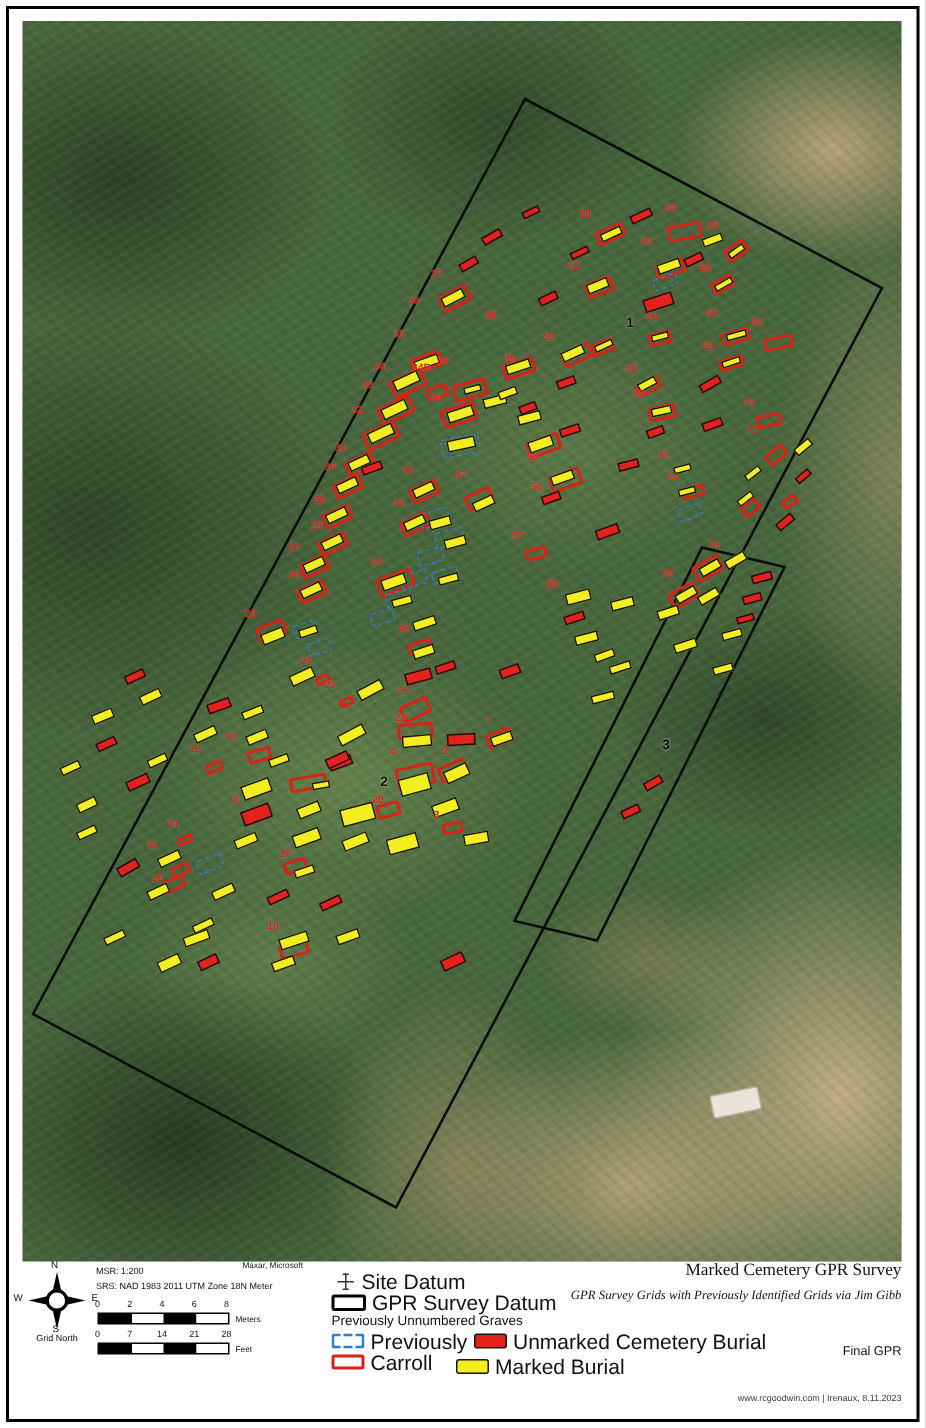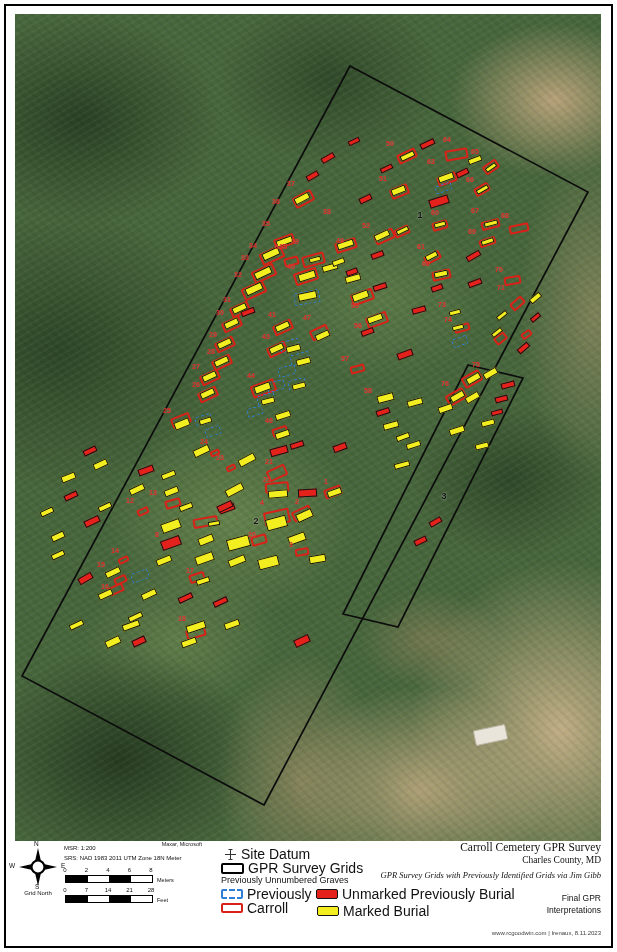--- a/index.html
+++ b/index.html
@@ -71,21 +71,21 @@
   .sw.grid{border:2.5px solid #000;background:#fff;}
   .sw.dash{border:2px dashed #2e7ed8;background:#fff;width:22px;height:10px;}
   .sw.numb{border:2.5px solid #da2118;background:#fff;width:22px;height:10px;}
   .sw.red{background:#e4211b;border:1.5px solid #141414;width:22px;height:10px;}
   .sw.yel{background:#f2ee20;border:1.5px solid #141414;width:22px;height:10px;}
 
   .titleblock{position:absolute;right:16px;top:0;width:320px;text-align:right;color:#111;}
   .tb1{font-family:"Liberation Serif",serif;font-size:11.5px;}
   .tb2{font-family:"Liberation Serif",serif;font-size:9.5px;margin-top:2px;}
   .tb3{font-family:"Liberation Serif",serif;font-style:italic;font-size:8.5px;margin-top:5px;width:360px;margin-left:-40px;}
-  .tb4{font-size:8.5px;margin-top:13px;}
+  .tb4{font-size:8.5px;margin-top:27px;}
   .tb5{font-size:8.5px;margin-top:2px;}
   .credits{position:absolute;right:16px;top:89px;font-size:6px;color:#3c3c3c;}
 </style>
 </head>
 <body>
 
 <div class="page">
   <div class="outer-border"></div>
 
   <div class="imagery">
@@ -442,43 +442,41 @@
         <svg width="13" height="13" viewBox="0 0 13 13">
           <line x1="6.5" y1="1" x2="6.5" y2="12" stroke="#333" stroke-width="1"></line>
           <line x1="1" y1="6.5" x2="12" y2="6.5" stroke="#333" stroke-width="1"></line>
           <line x1="4.5" y1="1.5" x2="8.5" y2="1.5" stroke="#333" stroke-width="1"></line>
           <line x1="4.5" y1="11.5" x2="8.5" y2="11.5" stroke="#333" stroke-width="1"></line>
         </svg>
         <span class="leg-text">Site Datum</span>
       </div>
       <div class="leg-row" style="left:3px;top:17px">
         <span class="sw grid"></span>
-        <span class="leg-text">GPR Survey Grids</span>
+        <span class="leg-text">GPR Survey Datum</span>
       </div>
       <div class="leg-header" style="position:absolute;left:3px;top:32px">Previously Unnumbered Graves</div>
       <div class="leg-row" style="left:3px;top:43px">
         <span class="sw dash"></span>
         <span class="leg-text">Previously</span>
       </div>
       <div class="leg-row" style="left:3px;top:57px">
         <span class="sw numb"></span>
         <span class="leg-text">Carroll</span>
       </div>
       <div class="leg-row" style="left:98px;top:43px">
         <span class="sw red"></span>
-        <span class="leg-text">Unmarked Previously Burial</span>
-      </div>
-      <div class="leg-row" style="left:99px;top:60px">
+        <span class="leg-text">Unmarked Cemetery Burial</span>
+      </div>
+      <div class="leg-row" style="left:86px;top:60px">
         <span class="sw yel"></span>
         <span class="leg-text">Marked Burial</span>
       </div>
     </div>
 
     <div class="titleblock">
-      <div class="tb1">Carroll Cemetery GPR Survey</div>
-      <div class="tb2">Charles County, MD</div>
+      <div class="tb1">Marked Cemetery GPR Survey</div>
       <div class="tb3">GPR Survey Grids with Previously Identified Grids via Jim Gibb</div>
       <div class="tb4">Final GPR</div>
-      <div class="tb5">Interpretations</div>
     </div>
     <div class="credits">www.rcgoodwin.com    |    Irenaux, 8.11.2023</div>
   </div>
 </div>
 
 </body></html>

